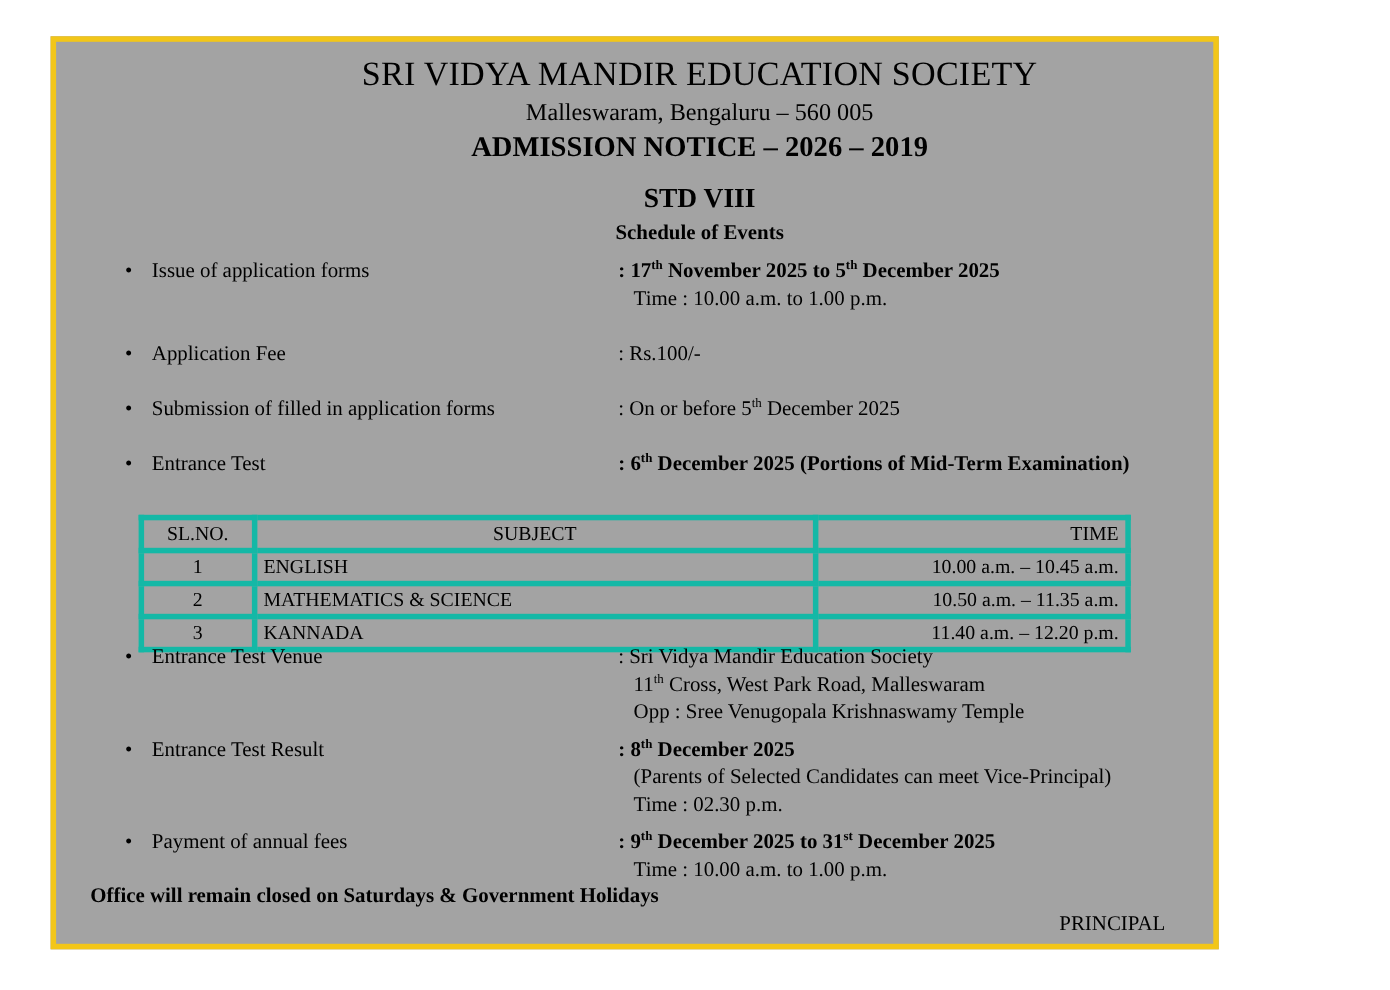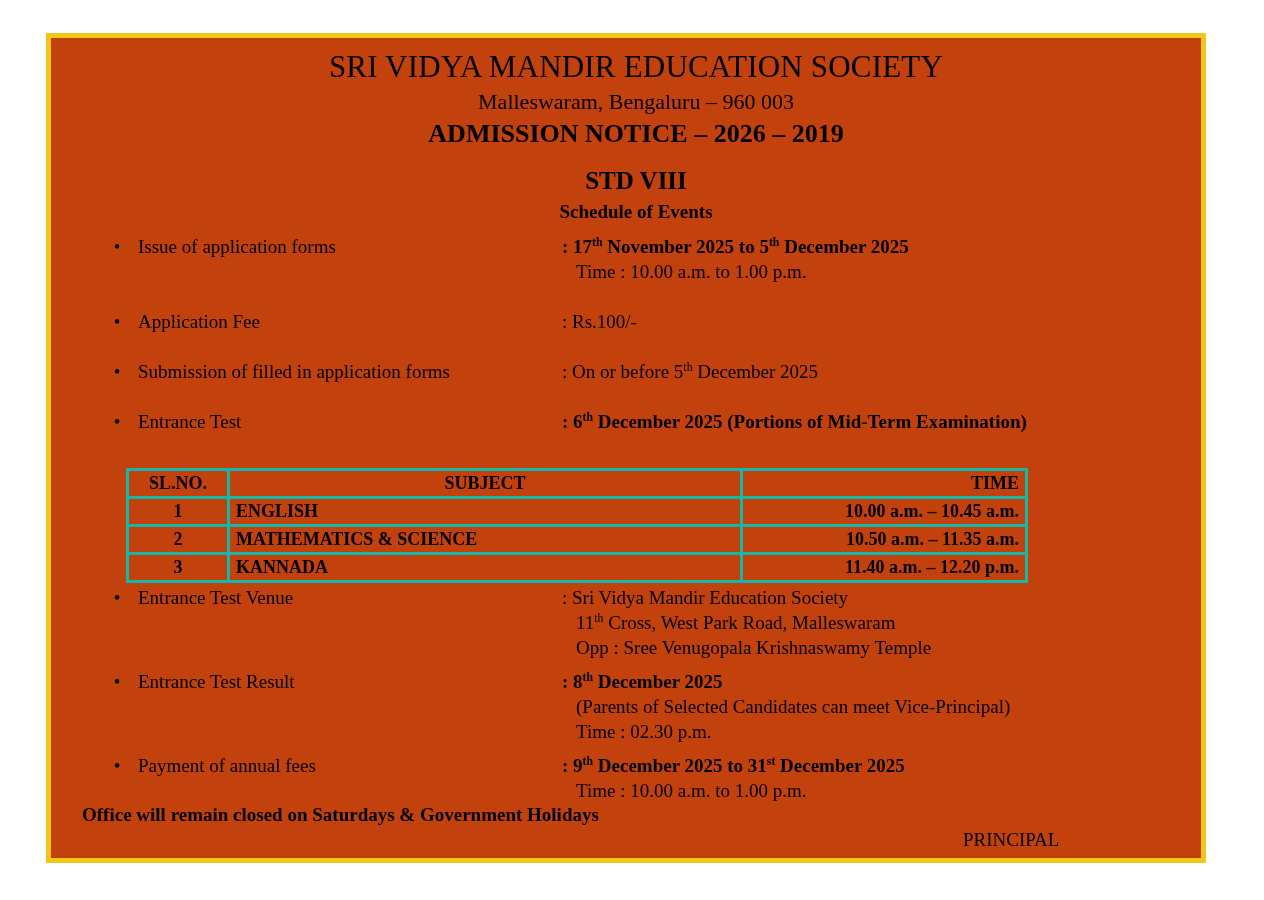--- a/index.html
+++ b/index.html
@@ -16,25 +16,25 @@
   }
   #page {
     position: relative;
     width: 1264px;
     height: 900px;
   }
   .frame {
     position: absolute;
     left: 46px;
     top: 33px;
-    width: 1160px;
+    width: 1062px;
     height: 830px;
     border: 5px solid #f2c619;
     box-sizing: border-box;
-    background: #c2410c;
+    background: #a3a3a3;
   }
   .inner {
     position: absolute;
     left: 0;
     top: 0;
     width: 1170px;
     height: 830px;
   }
 
   
@@ -126,23 +126,23 @@
   
   .tbl {
     position: absolute;
     left: 75px;
     top: 430px;
     width: 902px;
     border-collapse: collapse;
     font-size: 18px;
   }
   .tbl td, .tbl th {
-    border: 3px solid #14b8a6;
+    border: 5px solid #14b8a6;
     padding: 1px 6px;
-    font-weight: bold;
+    font-weight: normal;
     line-height: 23px;
     height: 23px;
     margin-top: 16px;
   }
   .c-sl    { width: 88px;  text-align: center; }
   .c-sub   { width: 524px; text-align: left; }
   .c-time  { width: 286px; text-align: right; }
   .tbl thead .c-sub  { text-align: center; }
 
   
@@ -165,21 +165,21 @@
   }
 </style>
 </head>
 <body>
 
 <div id="page">
   <div class="frame">
     <div class="inner">
 
       <div class="h-society">SRI VIDYA MANDIR EDUCATION SOCIETY</div>
-      <div class="h-addr">Malleswaram, Bengaluru – 960 003</div>
+      <div class="h-addr">Malleswaram, Bengaluru – 560 005</div>
       <div class="h-notice">ADMISSION NOTICE – 2026 – 2019</div>
       <div class="h-std">STD VIII</div>
       <div class="h-sched">Schedule of Events</div>
 
       <div class="row" style="top:196px">
         <span class="bullet">•</span>
         <span class="label">Issue of application forms</span>
         <span class="value bold"><span>: </span><span>17</span><sup>th</sup><span> November 2025 to 5</span><sup>th</sup><span> December 2025</span></span>
         <span class="subline" style="top:25px">Time : 10.00 a.m. to 1.00 p.m.</span>
       </div>

